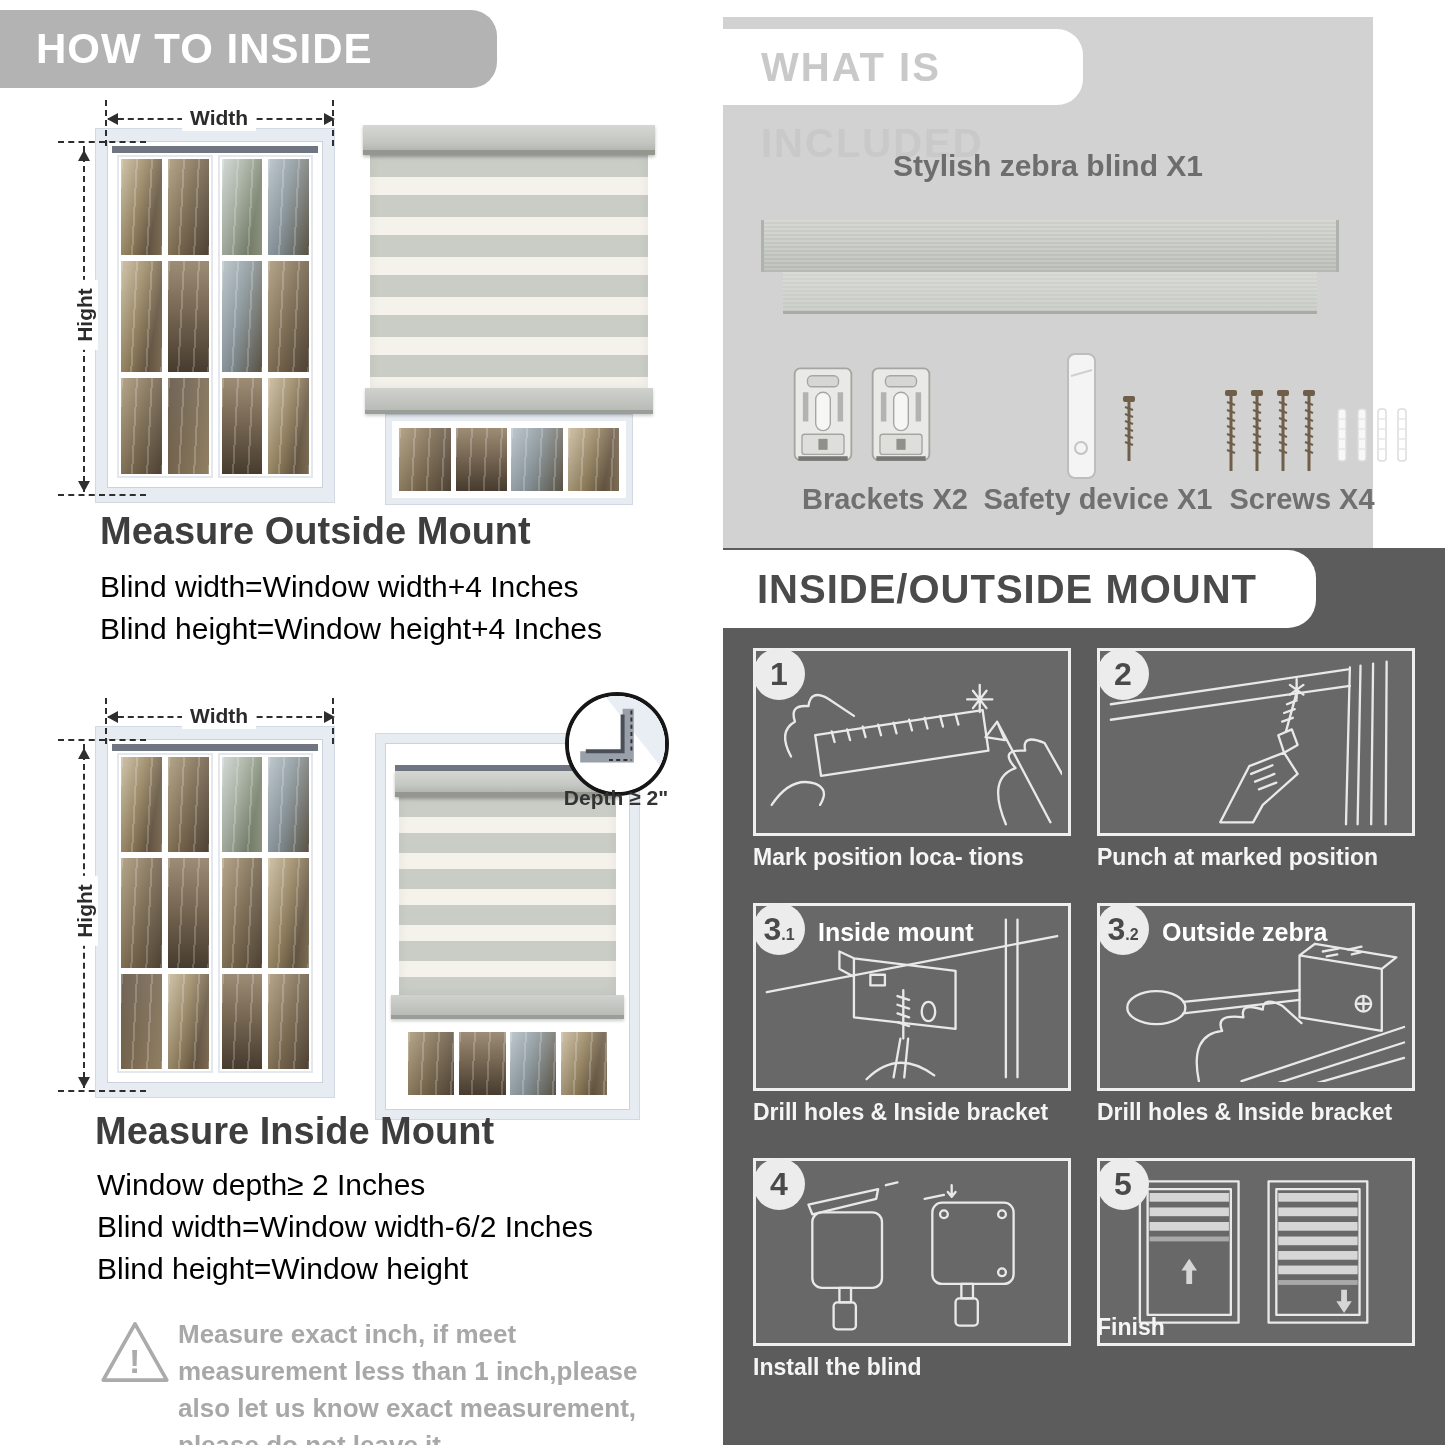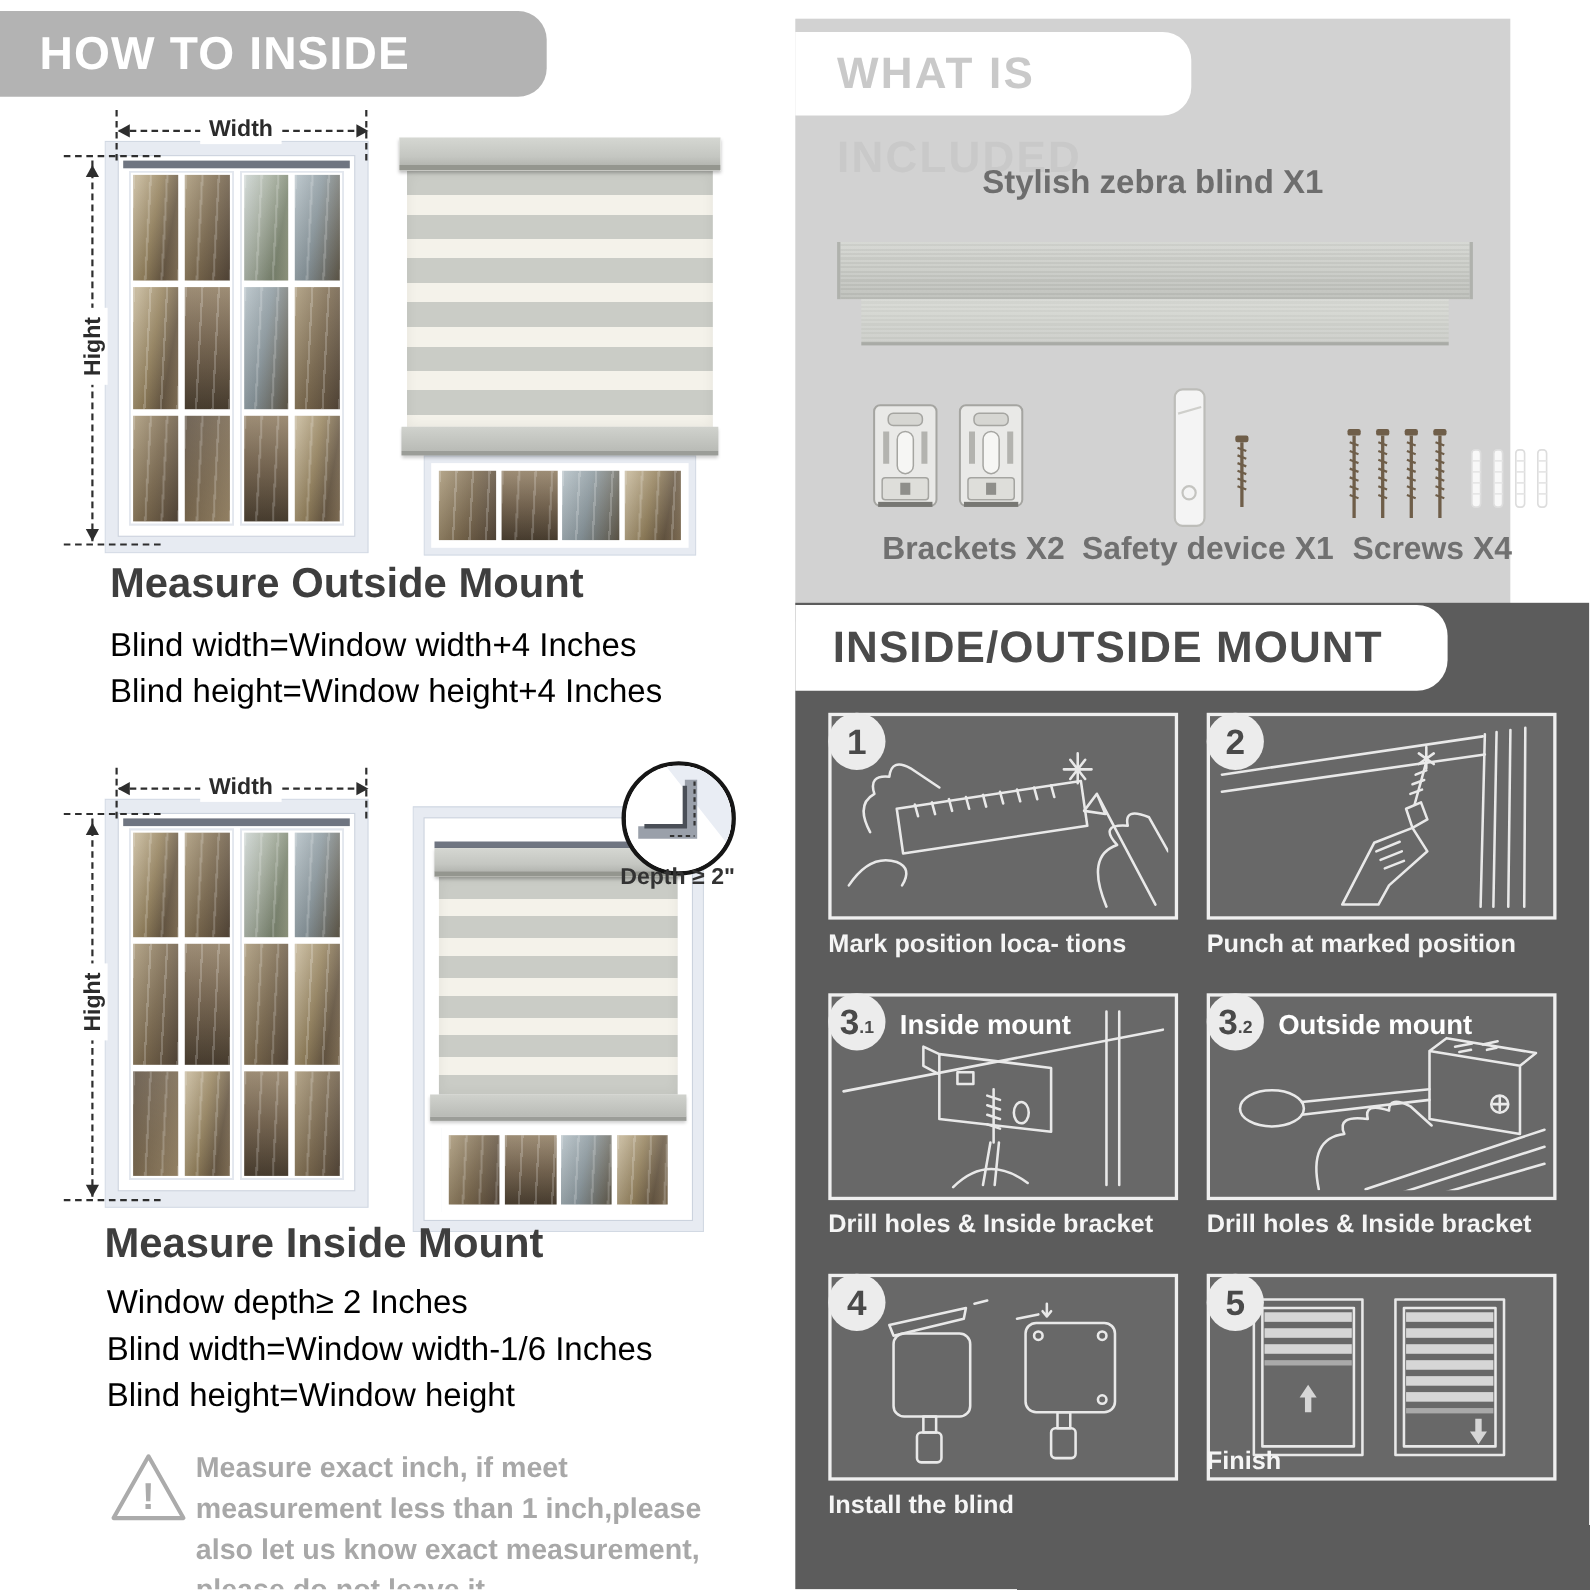--- a/index.html
+++ b/index.html
@@ -234,21 +234,21 @@
       <polygon points="45,0 120,0 120,95" fill="#e9edf4"></polygon>
       <path d="M14,76 L74,76 L74,16" stroke="#9aa0aa" stroke-width="14" fill="none"></path>
       <path d="M21,69 L67,69 L67,23" stroke="#4a4f57" stroke-width="5" fill="none"></path>
       <path d="M78,18 L78,72 M50,80 L78,80" stroke="#333333" stroke-width="2.5" stroke-dasharray="5 4" fill="none"></path>
     </svg>
   </div>
   <div class="depth-label" style="left:551px;top:786px;width:130px;">Depth ≥ 2"</div>
 
   <div class="h-dark" style="left:95px;top:1110px;">Measure Inside Mount</div>
   <div class="t-gray" style="left:97px;top:1168px;">Window depth≥ 2 Inches</div>
-  <div class="t-gray" style="left:97px;top:1210px;">Blind width=Window width-1/6 Inches</div>
+  <div class="t-gray" style="left:97px;top:1210px;">Blind width=Window width-6/2 Inches</div>
   <div class="t-gray" style="left:97px;top:1252px;">Blind height=Window height</div>
 
   <svg class="abs" style="left:98px;top:1318px;" width="74" height="68" viewBox="0 0 100 92">
     <path d="M50,8 L93,84 L7,84 Z" fill="none" stroke="#ababab" stroke-width="5" stroke-linejoin="round"></path>
   </svg>
   <div class="warn-mark" style="left:129px;top:1342px;">!</div>
   <div class="warn-text" style="left:178px;top:1316px;width:462px;">Measure exact inch, if meet measurement less than 1 inch,please also let us know exact measurement, please do not leave it</div>
 
   <div class="panel-light">
     <div class="badge-included">
@@ -386,21 +386,21 @@
         <path class="sk" d="M108,170 Q140,138 178,166"></path>
       </svg>
     </div>
     <div class="step-caption" style="left:30px;top:551px;">Drill holes &amp;  Inside bracket</div>
 
     <div class="step" style="left:374px;top:355px;">
       <div class="step-num">
           <span>3</span>
           <span class="sub">.2</span>
         </div>
-      <div class="step-title">Outside mount</div>
+      <div class="step-title">Outside zebra</div>
       <svg viewBox="0 0 310 170">
         <path class="sk" d="M140,172 L308,116 M165,178 L308,132 M190,182 L308,148"></path>
         <path class="sk" d="M200,42 L285,56 L285,120 L200,106 Z M200,42 L216,30 L300,44 L285,56"></path>
         <path class="sk" d="M224,38 l16,-3 M228,43 l11,-2 M250,36 l14,-3 M254,41 l9,-2"></path>
         <circle class="sk" cx="266" cy="92" r="8"></circle>
         <path class="sk" d="M260,92 h12 M266,86 v12"></path>
         <ellipse class="sk" cx="52" cy="96" rx="30" ry="17"></ellipse>
         <path class="sk" d="M80,90 L200,78 M80,102 L200,88"></path>
         <path class="sk" d="M96,172 Q86,124 120,120 Q112,102 142,106 Q138,90 162,98 Q162,84 182,94 L202,112"></path>
       </svg>

